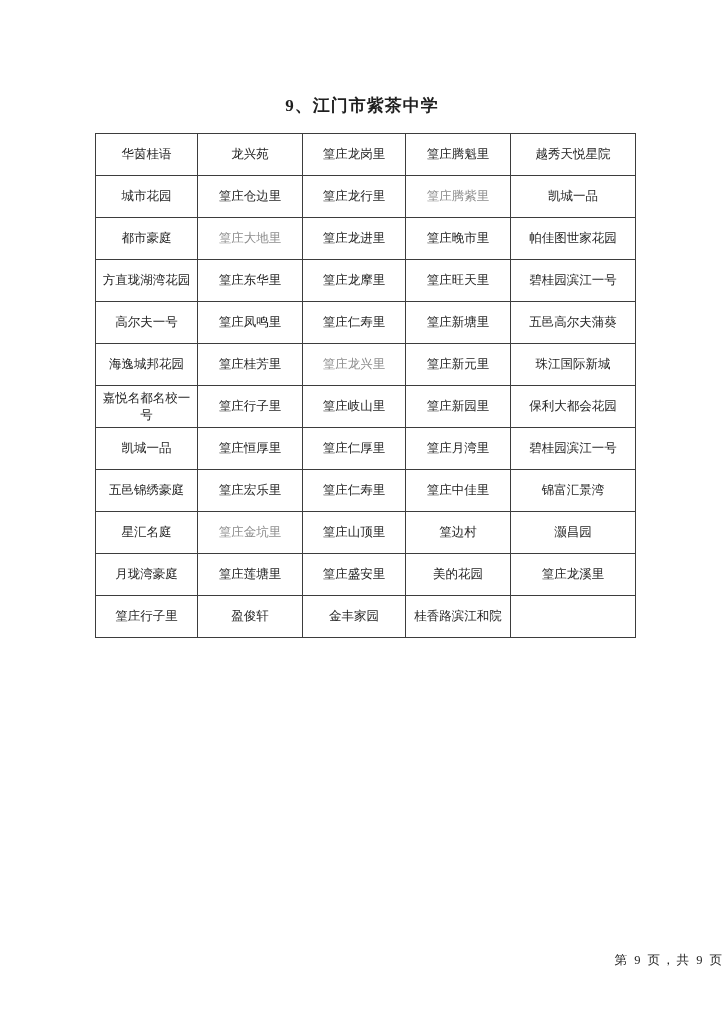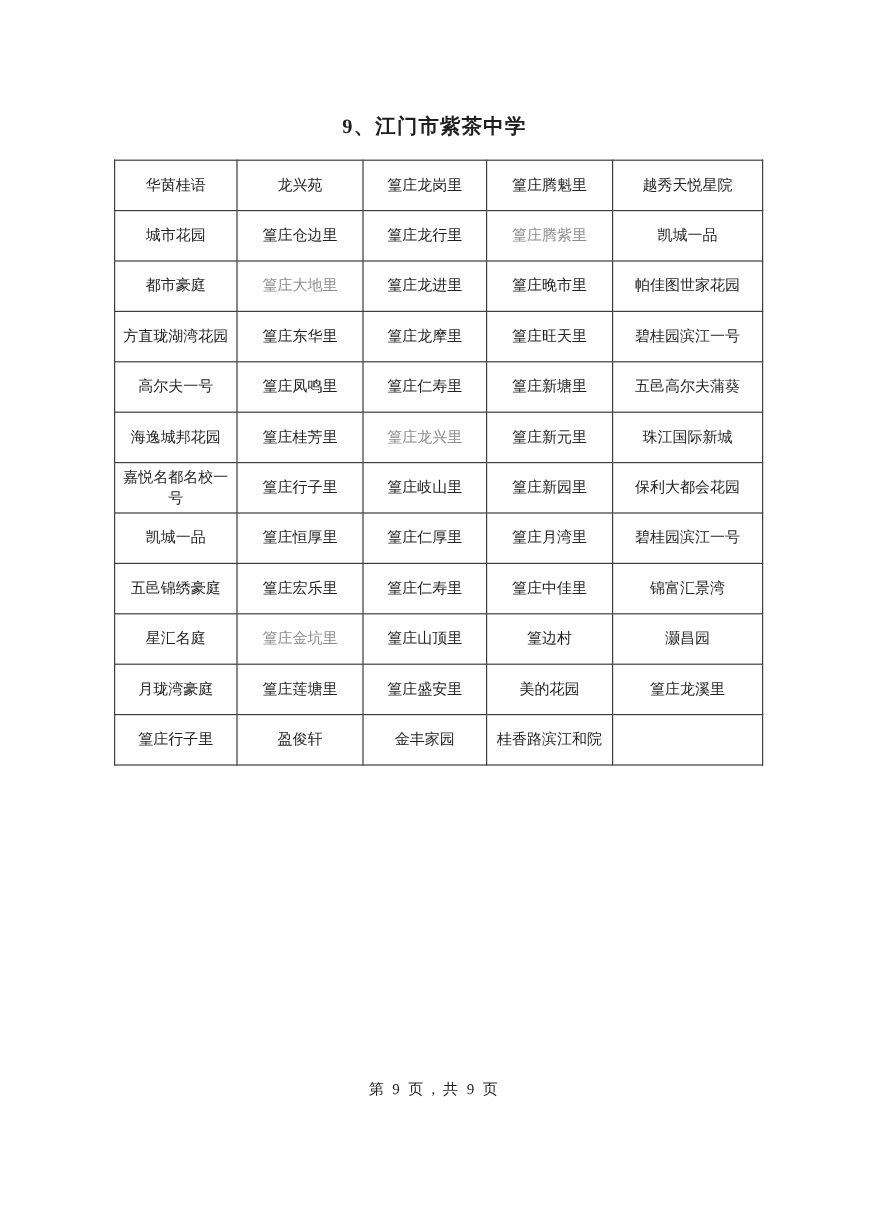--- a/index.html
+++ b/index.html
@@ -48,24 +48,24 @@
     line-height:1.35;
     padding:2px 4px;
     color:var(--text-color);
     word-break:break-all;
   }
   table.schools td.muted{
     color:var(--muted-color);
   }
   .doc-footer{
     position:absolute;
-    top:900px;
+    top:952px;
     left:0;
     width:100%;
-    text-align:center;
+    text-align:right;
     font-size:12.5px;
     letter-spacing:2px;
     color:var(--text-color);
   }
 </style>
 </head>
 <body>
 
 <div class="doc-title">9、江门市紫茶中学</div>
 

